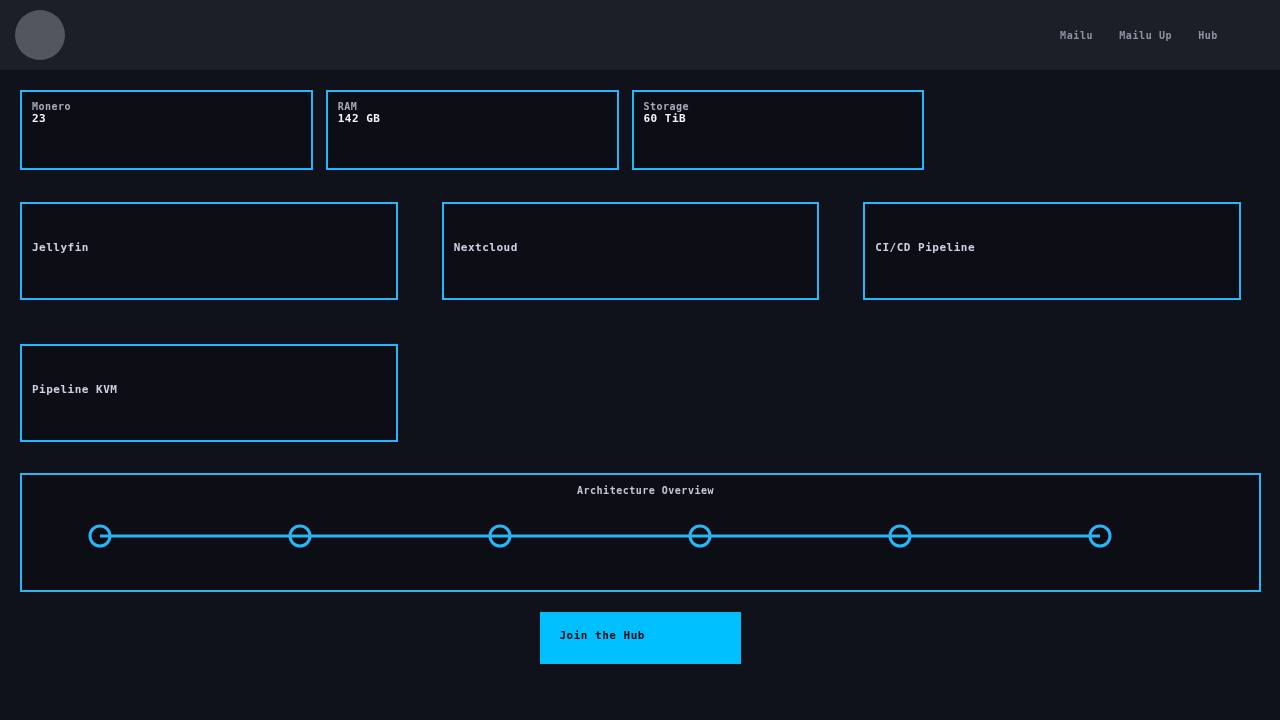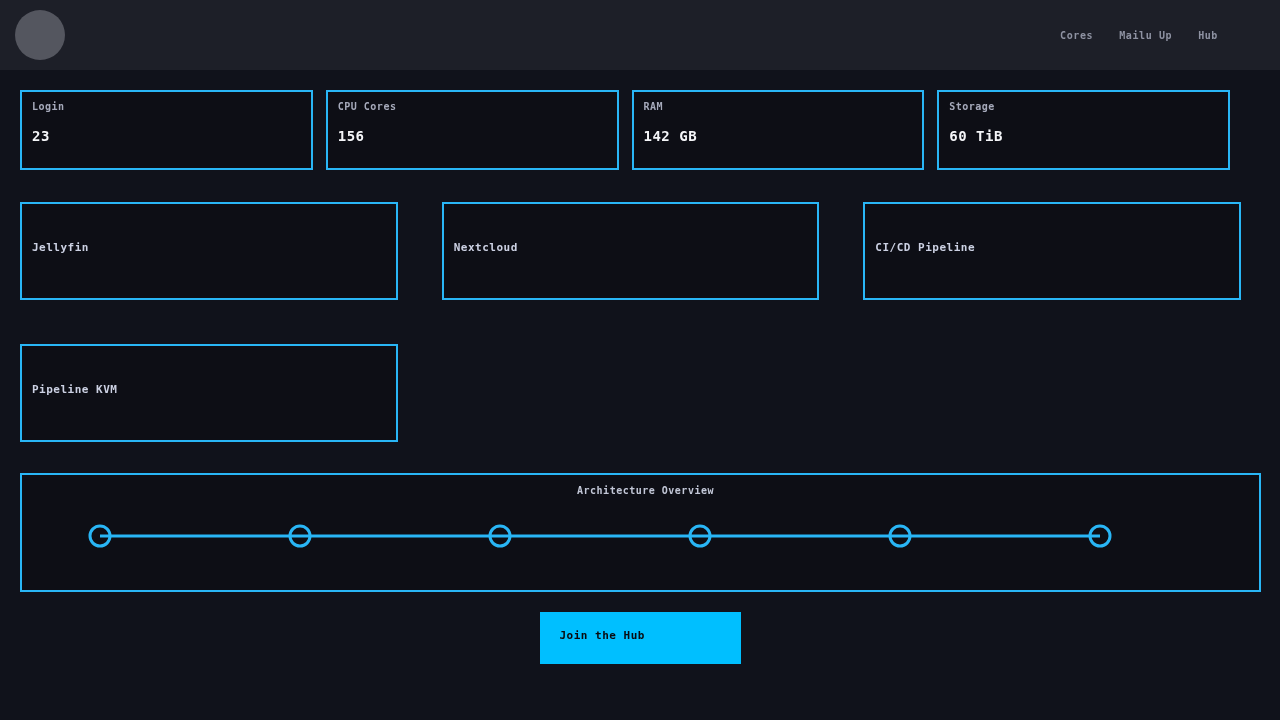--- a/index.html
+++ b/index.html
@@ -38,21 +38,21 @@
   .stats-row{
     margin:20px 0 0 20px;width:1210px;
     display:grid;grid-template-columns:repeat(4,1fr);gap:13px;
   }
   .stat-card{
     height:80px;background:var(--card-bg);
     border:2px solid var(--accent);
     padding:9px 10px;
   }
   .stat-label{font-size:10px;color:#a6aabb;letter-spacing:.5px;}
-  .stat-value{font-size:14px;color:#f4f5f8;margin-top:16px;letter-spacing:.5px;}
+  .stat-value{font-size:11px;color:#f4f5f8;letter-spacing:.5px;}
 
   
   .services-grid{
     margin:32px 0 0 20px;width:1221px;
     display:grid;grid-template-columns:repeat(3,1fr);
     column-gap:12px;row-gap:11px;gap:44px;
   }
   .service-card{
     height:98px;background:var(--card-bg);
     border:2px solid var(--accent);
@@ -82,36 +82,32 @@
     font-family:"DejaVu Sans Mono","Liberation Mono",monospace;
     font-weight:bold;cursor:pointer;
   }
 </style>
 </head>
 <body>
 
 <header class="navbar">
   <div class="avatar"></div>
   <nav class="nav-links">
-    <a class="nav-link">Cores</a>
+    <a class="nav-link">Mailu</a>
     <a class="nav-link">Mailu Up</a>
     <a class="nav-link">Hub</a>
   </nav>
 </header>
 
 <main>
 
   <section class="stats-row">
     <div class="stat-card">
-      <div class="stat-label">Login</div>
+      <div class="stat-label">Monero</div>
       <div class="stat-value">23</div>
-    </div>
-    <div class="stat-card">
-      <div class="stat-label">CPU Cores</div>
-      <div class="stat-value">156</div>
     </div>
     <div class="stat-card">
       <div class="stat-label">RAM</div>
       <div class="stat-value">142 GB</div>
     </div>
     <div class="stat-card">
       <div class="stat-label">Storage</div>
       <div class="stat-value">60 TiB</div>
     </div>
   </section>

